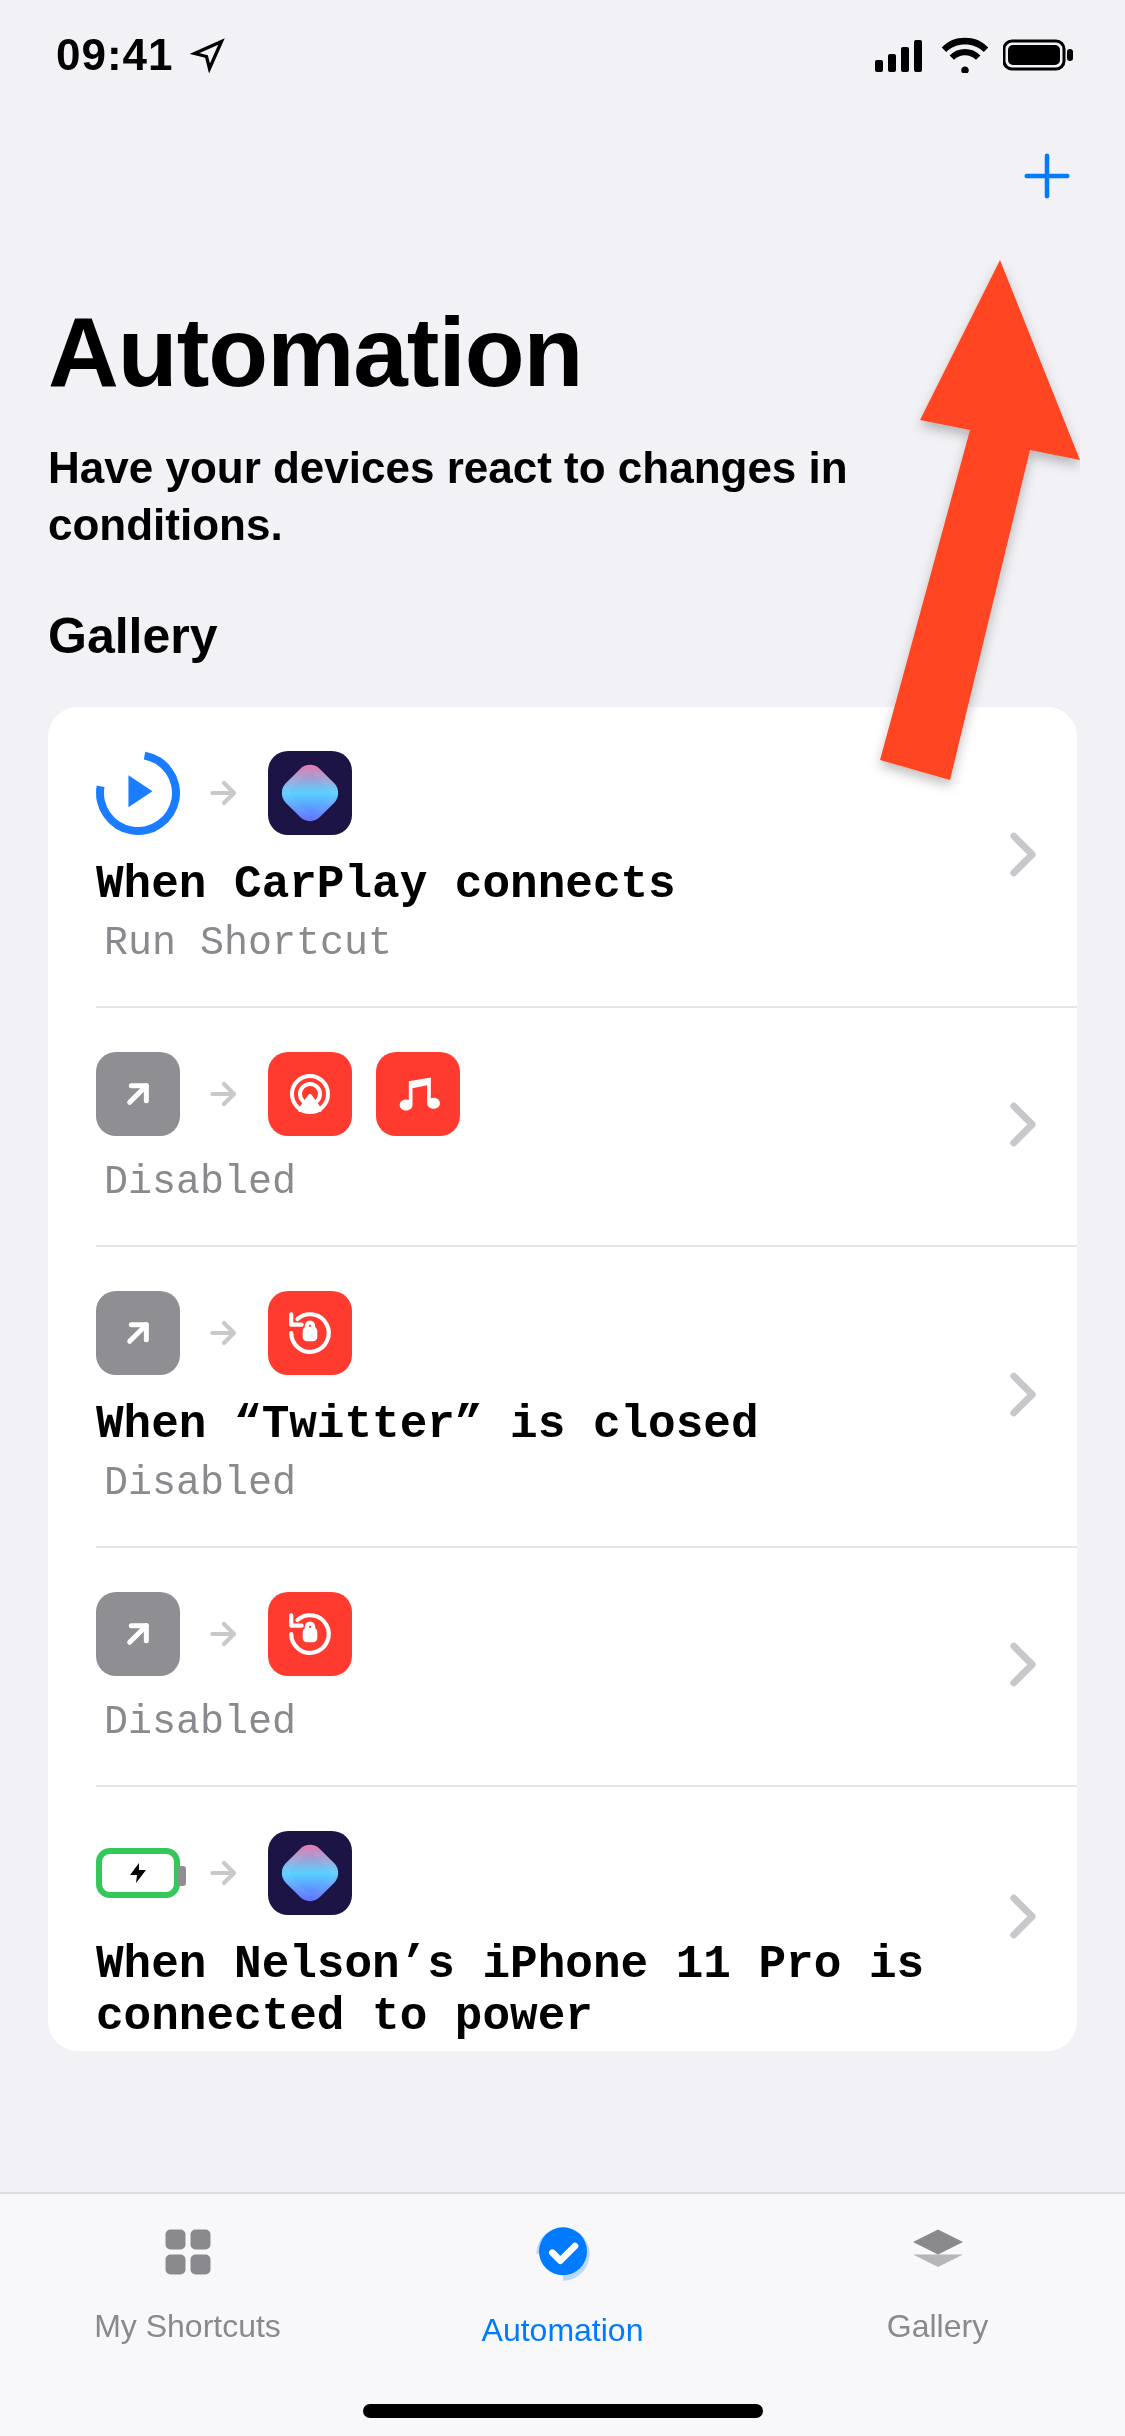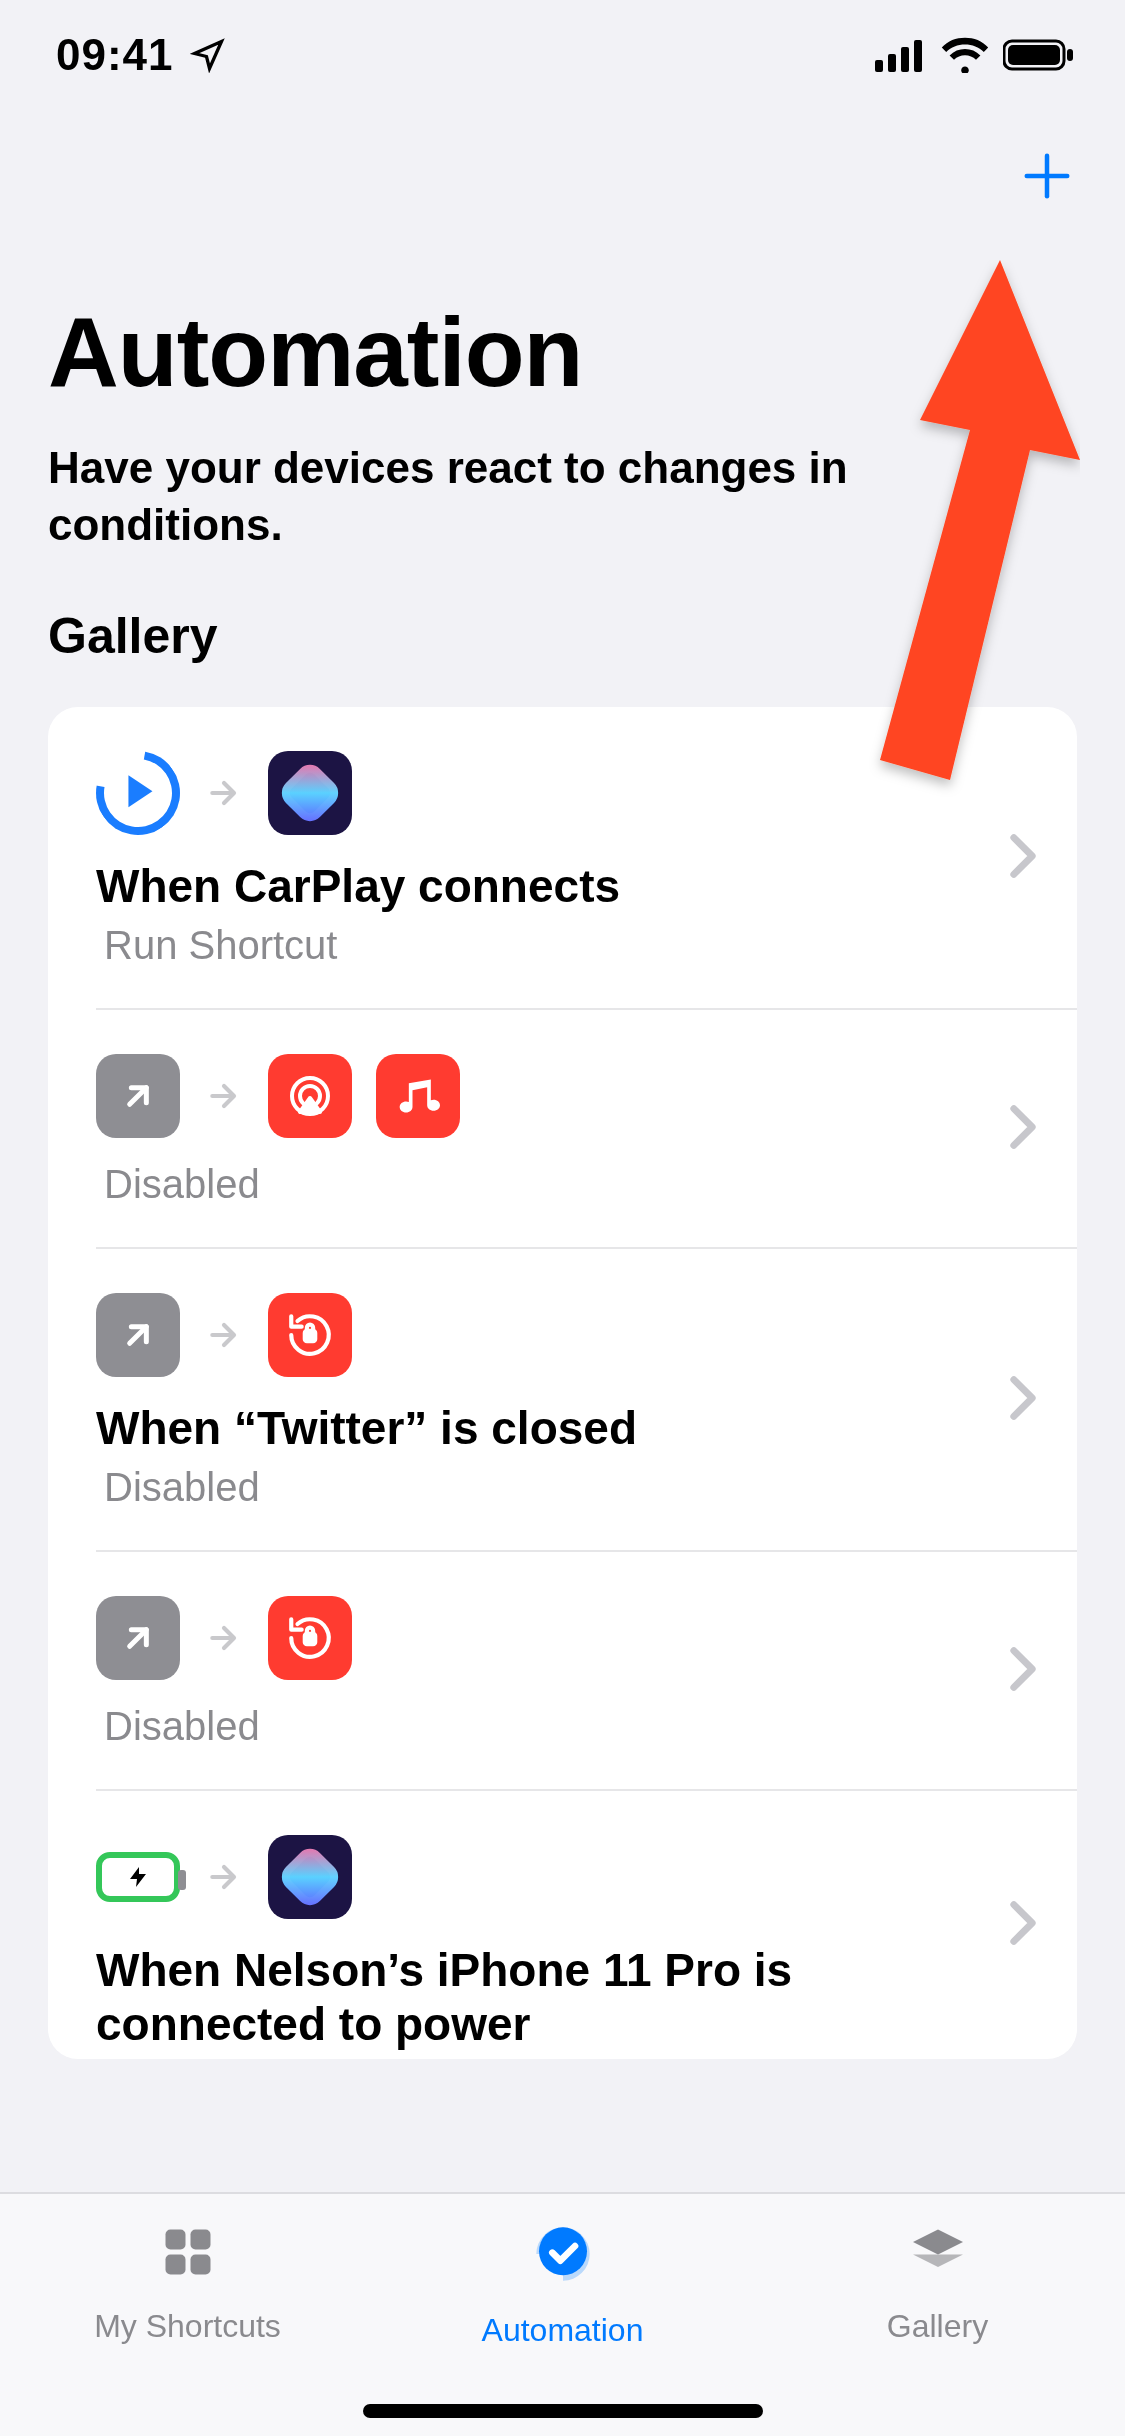--- a/index.html
+++ b/index.html
@@ -7,21 +7,21 @@
   .status-bar { display:flex; justify-content:space-between; align-items:center; padding: 30px 48px 0 56px; font-weight:600; }
   .status-time { font-size:44px; font-weight:700; letter-spacing:1px; display:flex; align-items:center; gap:16px;}
   .status-icons { display:flex; align-items:center; gap:14px; }
   .nav-row { display:flex; justify-content:flex-end; padding: 66px 48px 0 48px; }
   .plus-btn { width:60px; height:60px; display:flex; align-items:center; justify-content:center; color:#007aff; }
   .plus-btn svg { width:54px; height:54px; }
   .header { padding: 90px 48px 0 48px; }
   .title { font-size:98px; font-weight:800; letter-spacing:-1px; }
   .subtitle { font-size:44px; font-weight:600; margin-top:30px; line-height:1.3; }
   .section-title { font-size:50px; font-weight:700; padding: 54px 48px 24px 48px; }
-  .card { background:#fff; border-radius:30px; margin: 18px 48px 0 48px; overflow:hidden; }
+  .card { background:#fff; border-radius:30px; margin: 18px 48px 0 48px; overflow:hidden;font-family:Liberation Mono, monospace; }
   .item { padding: 44px 48px 40px 48px; position:relative; }
   .item:not(:last-child){ border-bottom:2px solid #e6e6e8; margin:0 0 0 48px; padding-left:0; }
   .icon-row{ display:flex; align-items:center; gap:24px; margin-bottom:24px;}
   .step-arrow{ color:#c9c9cc; }
   .sq{ width:84px; height:84px; border-radius:20px; display:flex; align-items:center; justify-content:center; }
   .sq.gray{ background:#8e8e93; color:#fff; }
   .sq.red{ background:#ff3b30; color:#fff; }
   .sq.dark{ background:#1c1444; }
   .item-title{ font-size:46px; font-weight:600; }
   .item-sub{ font-size:40px; color:#8a8a8e; margin-top:10px;margin-left:8px; }

